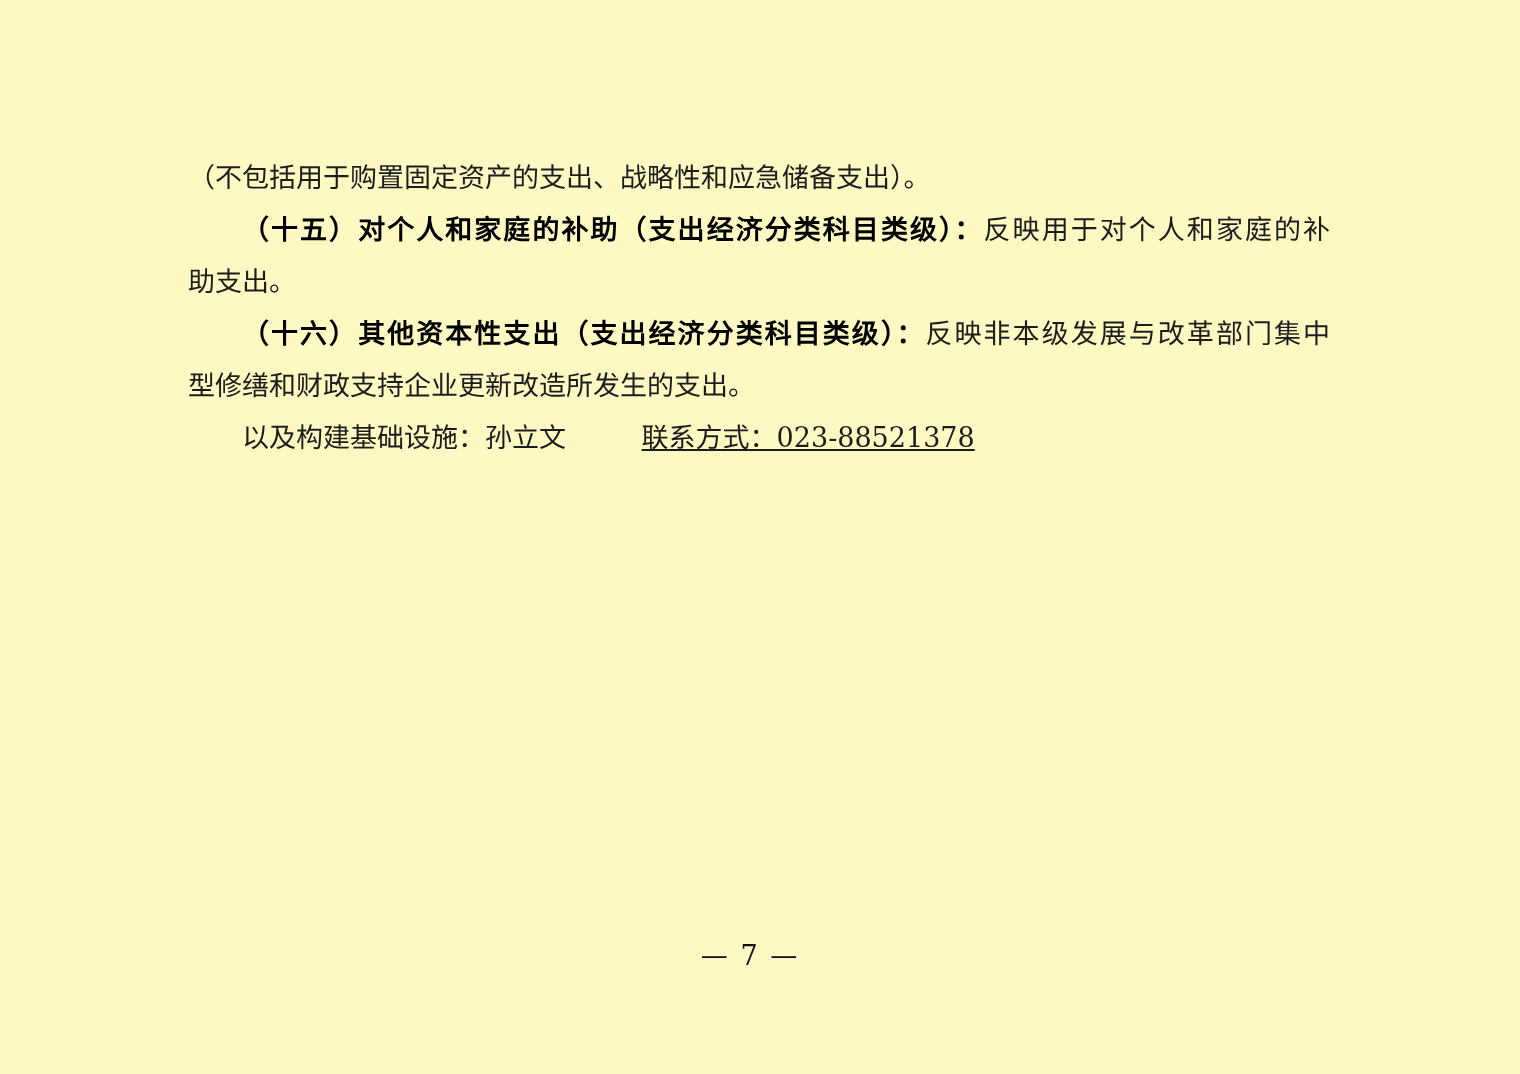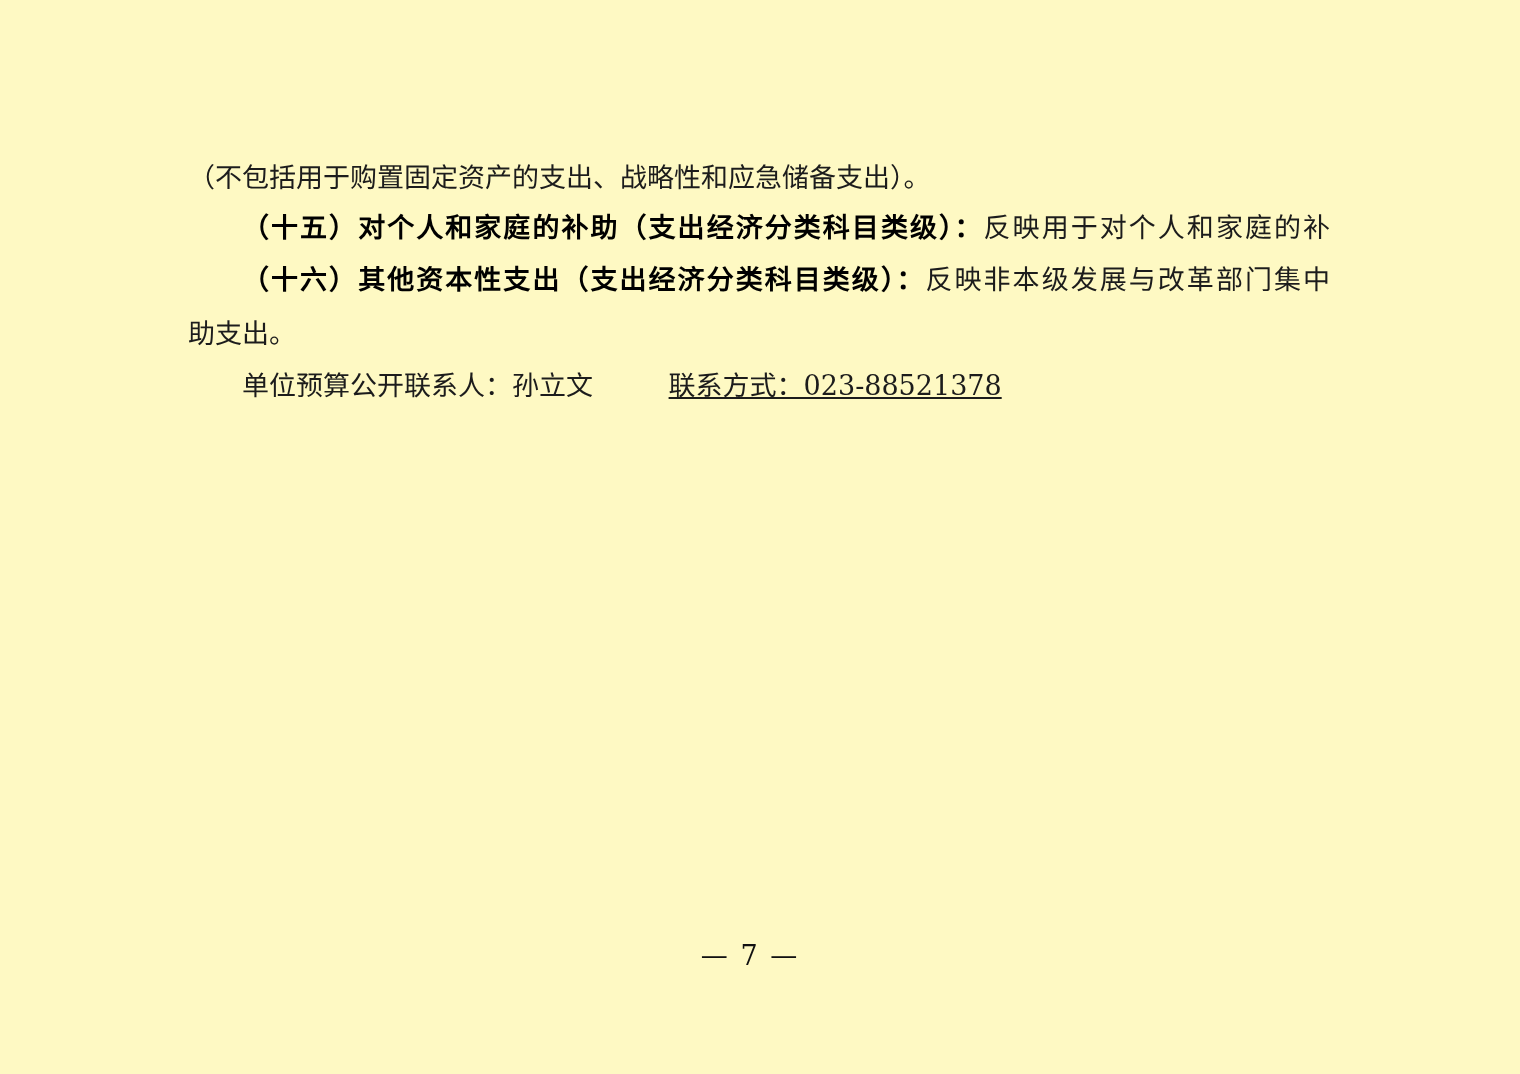--- a/index.html
+++ b/index.html
@@ -29,21 +29,20 @@
     height: 52px;
     white-space: nowrap;
     text-align: left;
     letter-spacing: 0;
   }
   .line.justify {
     white-space: normal;
     text-align: justify;
     text-align-last: justify;
     text-justify: inter-character;
-    font-family: Liberation Mono, monospace;
   }
   .line.indent {
     text-indent: 2em;
   }
   .bold {
     font-weight: bold;
     color: #000000;
   }
   .gap {
     margin-left: 2.8em;
@@ -61,18 +60,19 @@
     letter-spacing: 2px;
   }
 </style>
 </head>
 <body>
 
 <div class="page">
   <div class="content">
       <div class="line"><span>（不包括用于购置固定资产的支出、战略性和应急储备支出）。</span></div>
       <div class="line justify indent"><span class="bold">（十五）对个人和家庭的补助（支出经济分类科目类级）：</span><span>反映用于对个人和家庭的补</span></div>
+      <div class="line"><span>助支出。</span></div>
       <div class="line justify indent"><span class="bold">（十六）其他资本性支出（支出经济分类科目类级）：</span><span>反映非本级发展与改革部门集中</span></div>
-      <div class="line"><span>助支出。</span></div>
-      <div class="line indent"><span>单位预算公开联系人：孙立文</span><span class="gap">联系方式：023-88521378</span></div>
+      <div class="line"><span>型修缮和财政支持企业更新改造所发生的支出。</span></div>
+      <div class="line indent"><span>以及构建基础设施：孙立文</span><span class="gap">联系方式：023-88521378</span></div>
     </div>
   <div class="page-number">— 7 —</div>
 </div>
 
 </body></html>

